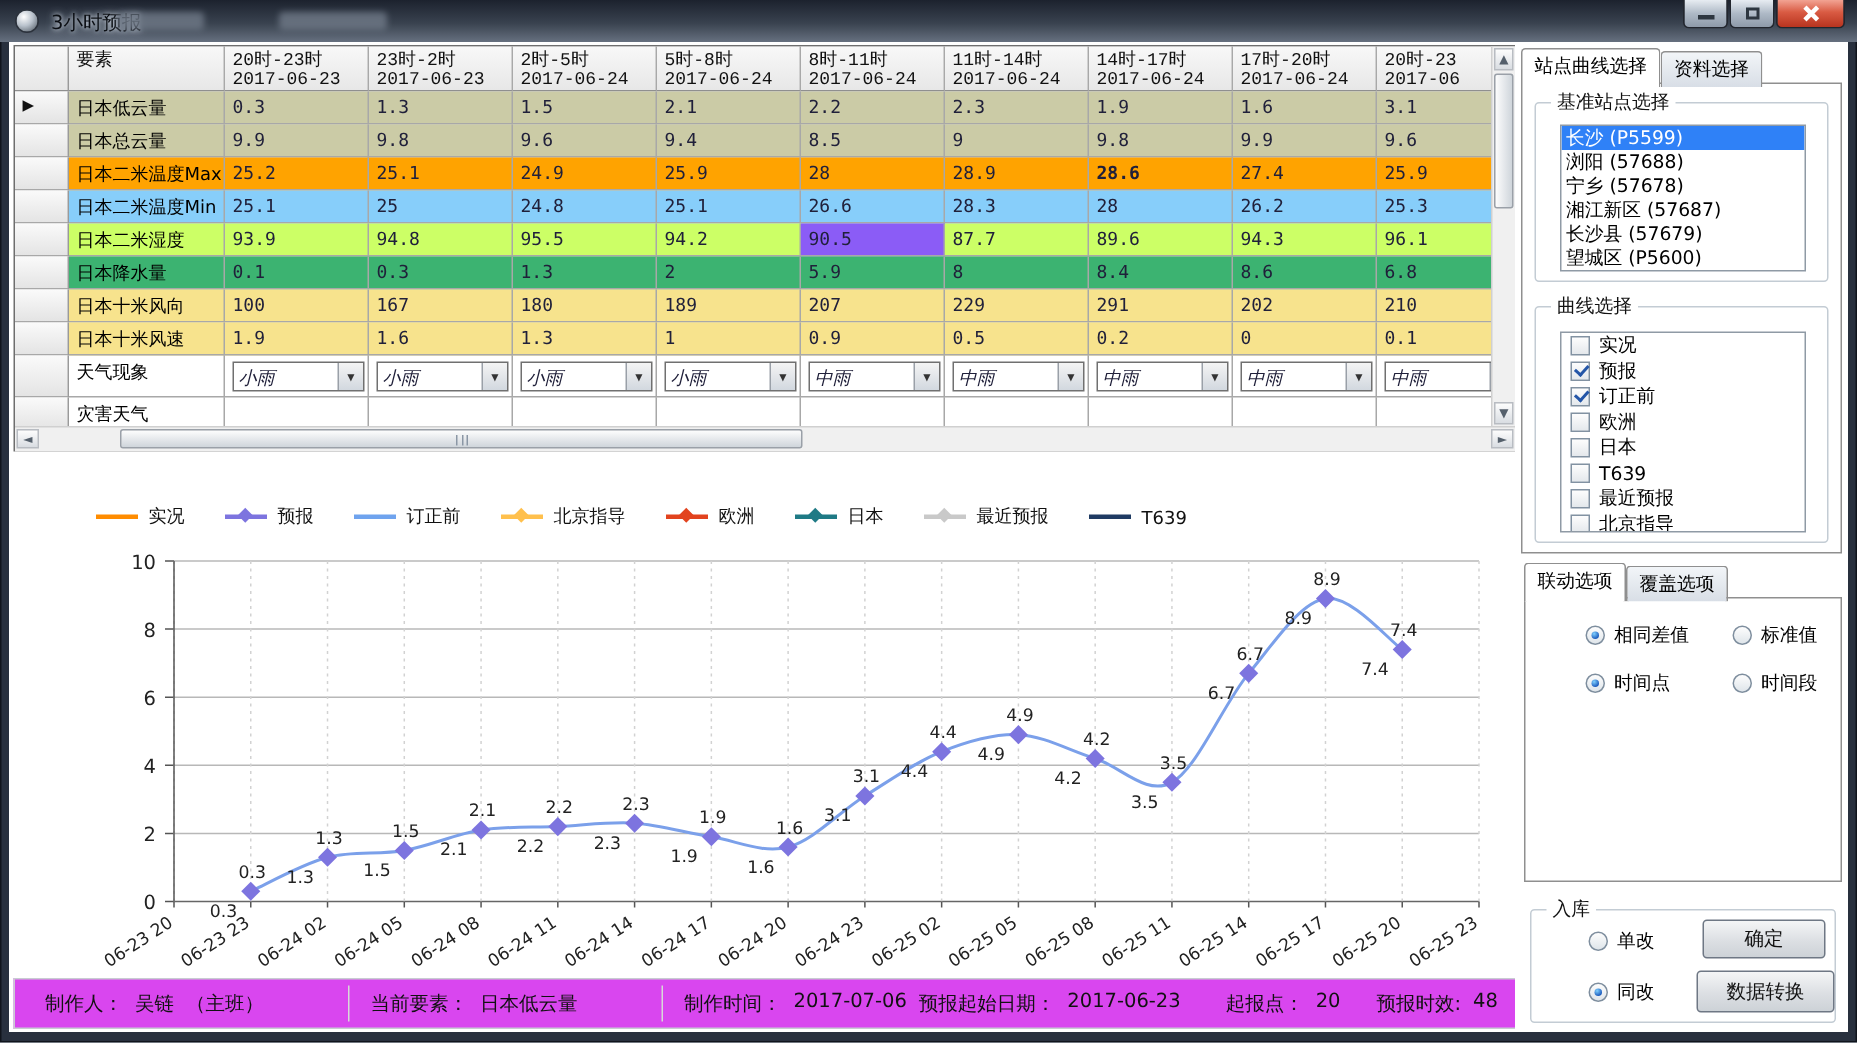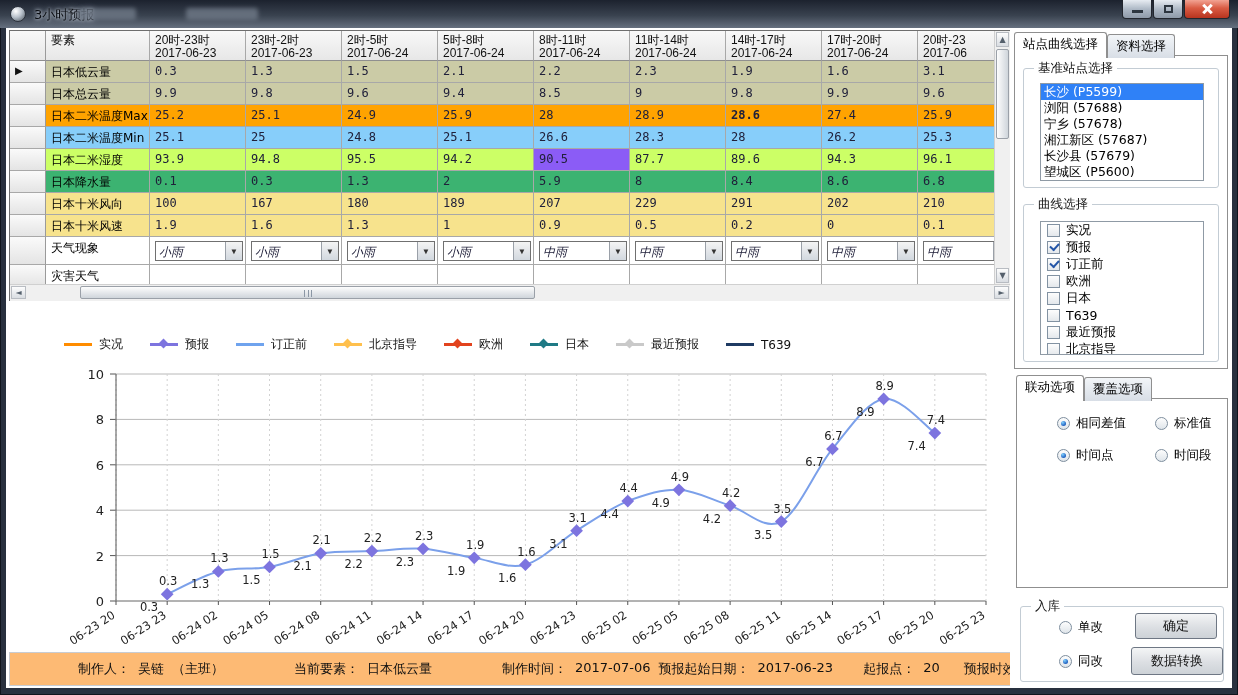--- a/index.html
+++ b/index.html
@@ -33,21 +33,21 @@
   
   .table-wrap{position:absolute;left:3px;top:2px;width:1002px;height:271px;border:1px solid #6e6e6e;background:#fff;}
   .tbl-viewport{position:absolute;left:0;top:0;width:984px;height:253px;overflow:hidden;}
   .trow{display:flex;width:1004px;}
   .tcell{flex:none;border-right:1px solid #a8a8a8;border-bottom:1px solid #a8a8a8;
          padding:3px 0 0 5px;font-size:12px;overflow:hidden;white-space:nowrap;}
   .c-ind{width:36px;background:linear-gradient(180deg,#fafafa,#e4e4e4);border-right:1px solid #9a9a9a;}
   .c-lab{width:104px;}
   .c-val{width:96px;font-family:"DejaVu Sans Mono","Liberation Mono",monospace;color:#20203a;}
   .hdr .tcell{background:linear-gradient(180deg,#f8f8f8,#e7e7e7);border-bottom:1px solid #8f8f8f;
-              font-family:Liberation Sans, sans-serif;line-height:13px;color:#111;}
+              font-family:Liberation Mono, monospace;line-height:13px;color:#111;}
   .hdr{height:30px;}
   .drow{height:22px;}
   .wrow{height:28px;}
   .zrow{height:22px;}
   .arrow-ind{color:#111;font-size:10px;line-height:14px;}
   .combo{display:flex;align-items:stretch;height:20px;margin:1px 2px 0 0;border:1px solid #707070;background:#fff;}
   .combo .ctext{flex:1;font-size:12px;padding:2px 0 0 3px;overflow:hidden;white-space:nowrap;font-style:italic;}
   .combo .cbtn{width:17px;background:linear-gradient(180deg,#f4f4f4,#d2d8df);border-left:1px solid #9aa0a8;
                display:flex;align-items:center;justify-content:center;font-size:8px;color:#333;}
   
@@ -63,21 +63,21 @@
         border-left:1px solid #8b97a5;border-right:1px solid #8b97a5;}
   .grip:before{content:"";position:absolute;left:3px;top:0;width:1px;height:7px;background:#8b97a5;}
   
   .chart-area{position:absolute;left:3px;top:276px;width:1002px;height:345px;background:#fff;}
   .legend{position:absolute;left:55px;top:32px;display:flex;gap:27px;align-items:center;}
   .litem{display:flex;align-items:center;gap:7px;font-size:12px;color:#111;}
   .lswatch{position:relative;width:28px;height:3px;}
   .ldiamond{position:absolute;left:10px;top:-3px;width:7px;height:7px;transform:rotate(45deg);}
   
   .statusbar{position:absolute;left:3px;top:624px;width:1002px;height:34px;border:1px solid #c8ccd2;
-             background:#fdba74;display:flex;align-items:center;font-size:13px;color:#111;padding-left:48px;}
+             background:#d946ef;display:flex;align-items:center;font-size:13px;color:#111;}
   .statusbar .sep{width:1px;height:24px;background:#d8d8d8;margin:0 14px;}
   .sseg{display:flex;gap:8px;white-space:nowrap;}
   
   .sidebar{position:absolute;left:1004px;top:0;width:222px;height:660px;background:#fff;font-size:12.5px;}
   .tabstrip{position:absolute;display:flex;align-items:flex-end;}
   .tab{border:1px solid #8f8f8f;border-bottom:none;padding:3px 8px 3px 8px;font-size:12.5px;
        background:linear-gradient(180deg,#f2f5f8,#d8dee6);border-radius:3px 3px 0 0;cursor:pointer;}
   .tab.active{background:#fff;padding-bottom:5px;position:relative;z-index:3;}
   .tabpage{position:absolute;border:1px solid #8f8f8f;background:#fff;}
   .groupbox{position:absolute;border:1px solid #c3ccd4;border-radius:3px;}

